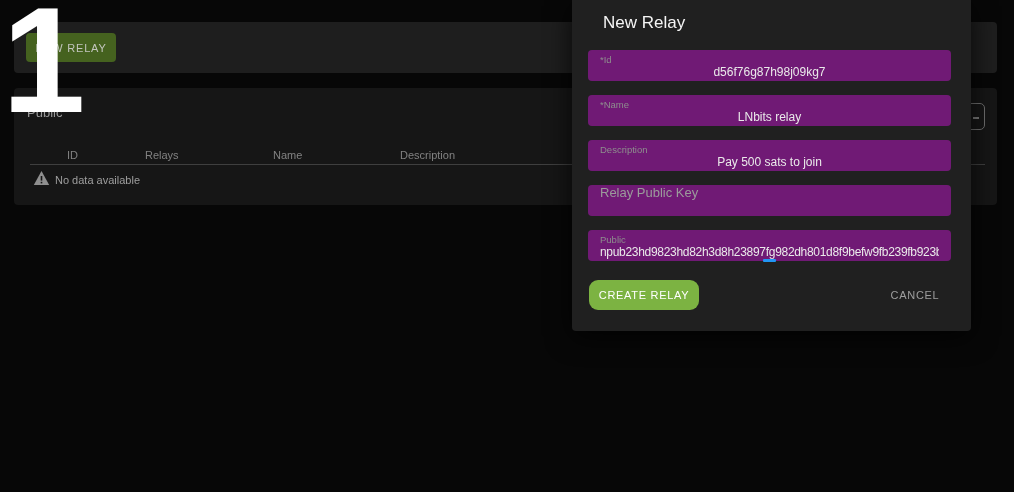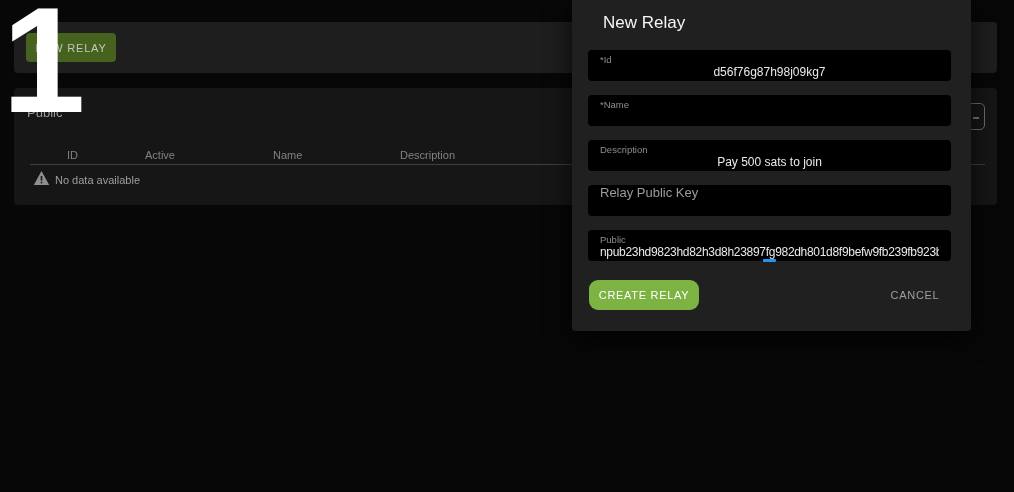--- a/index.html
+++ b/index.html
@@ -71,21 +71,21 @@
     left:572px; top:0px; width:399px; height:331px;
     background:#202020; border-radius:0 0 4px 4px; z-index:10;
     box-shadow:0 6px 26px rgba(0,0,0,.75);
   }
   .dialog-title {
     position:absolute; left:31px; top:13px;
     color:#f5f5f5; font-size:17px; font-weight:400;
   }
   .field {
     position:absolute; left:16px; width:363px; height:31px;
-    background:#000000; border-radius:4px;
+    background:#701a75; border-radius:4px;
     padding:4px 12px 0 12px; cursor:text; overflow:hidden;
   }
   .field .flabel {
     display:block; color:#8e8e8e; font-size:9.5px; line-height:11px;
   }
   .field .fvalue {
     display:block; color:#eaeaea; font-size:12px; line-height:15px;
     white-space:nowrap; overflow:hidden;text-align:center;
   }
   .field-id      { top:50px; }
@@ -120,21 +120,21 @@
 <body>
 
 <div class="abs toolbar-card">
   <button class="new-relay-btn">NEW RELAY</button>
 </div>
 
 <div class="abs relays-card">
   <div class="relays-title">Public</div>
 
   <div class="th th-id">ID</div>
-  <div class="th th-active">Active</div>
+  <div class="th th-active">Relays</div>
   <div class="th th-name">Name</div>
   <div class="th th-desc">Description</div>
 
   <div class="table-divider"></div>
 
   <span class="warn-icon">
     <svg width="17" height="16" viewBox="0 0 17 16">
       <path d="M8.5 1 L16.2 15 L0.8 15 Z" fill="#8f8f8f"></path>
       <rect x="7.7" y="6" width="1.6" height="4.6" fill="#161616"></rect>
       <rect x="7.7" y="11.8" width="1.6" height="1.6" fill="#161616"></rect>
@@ -152,20 +152,21 @@
 <div class="abs dialog">
   <div class="dialog-title">New Relay</div>
 
   <div class="field field-id">
     <span class="flabel">*Id</span>
     <span class="fvalue">d56f76g87h98j09kg7</span>
   </div>
 
   <div class="field field-name">
     <span class="flabel">*Name</span>
+    <span class="fvalue">LNbits relay</span>
   </div>
 
   <div class="field field-desc">
     <span class="flabel">Description</span>
     <span class="fvalue">Pay 500 sats to join</span>
   </div>
 
   <div class="field field-rpk">
     <span class="fplaceholder">Relay Public Key</span>
   </div>

